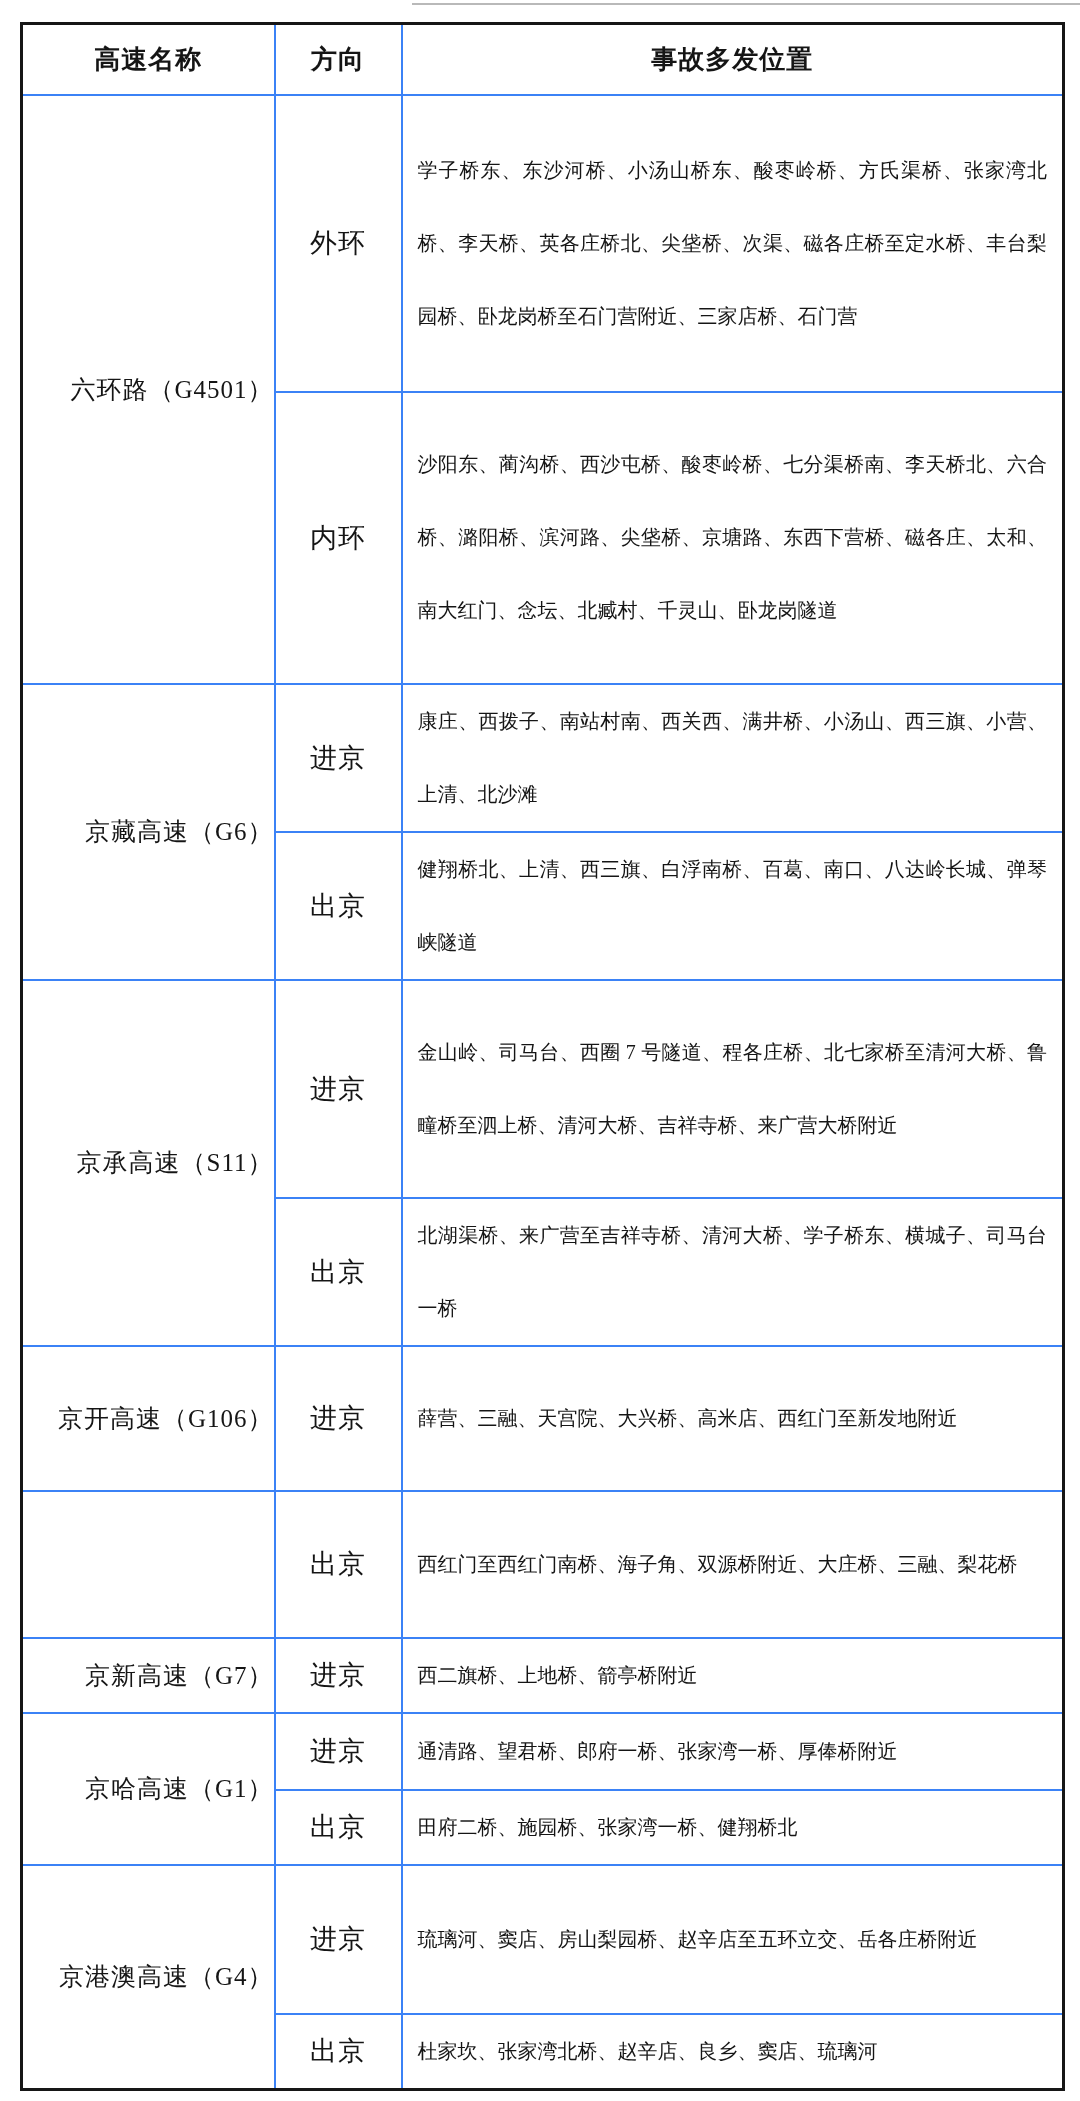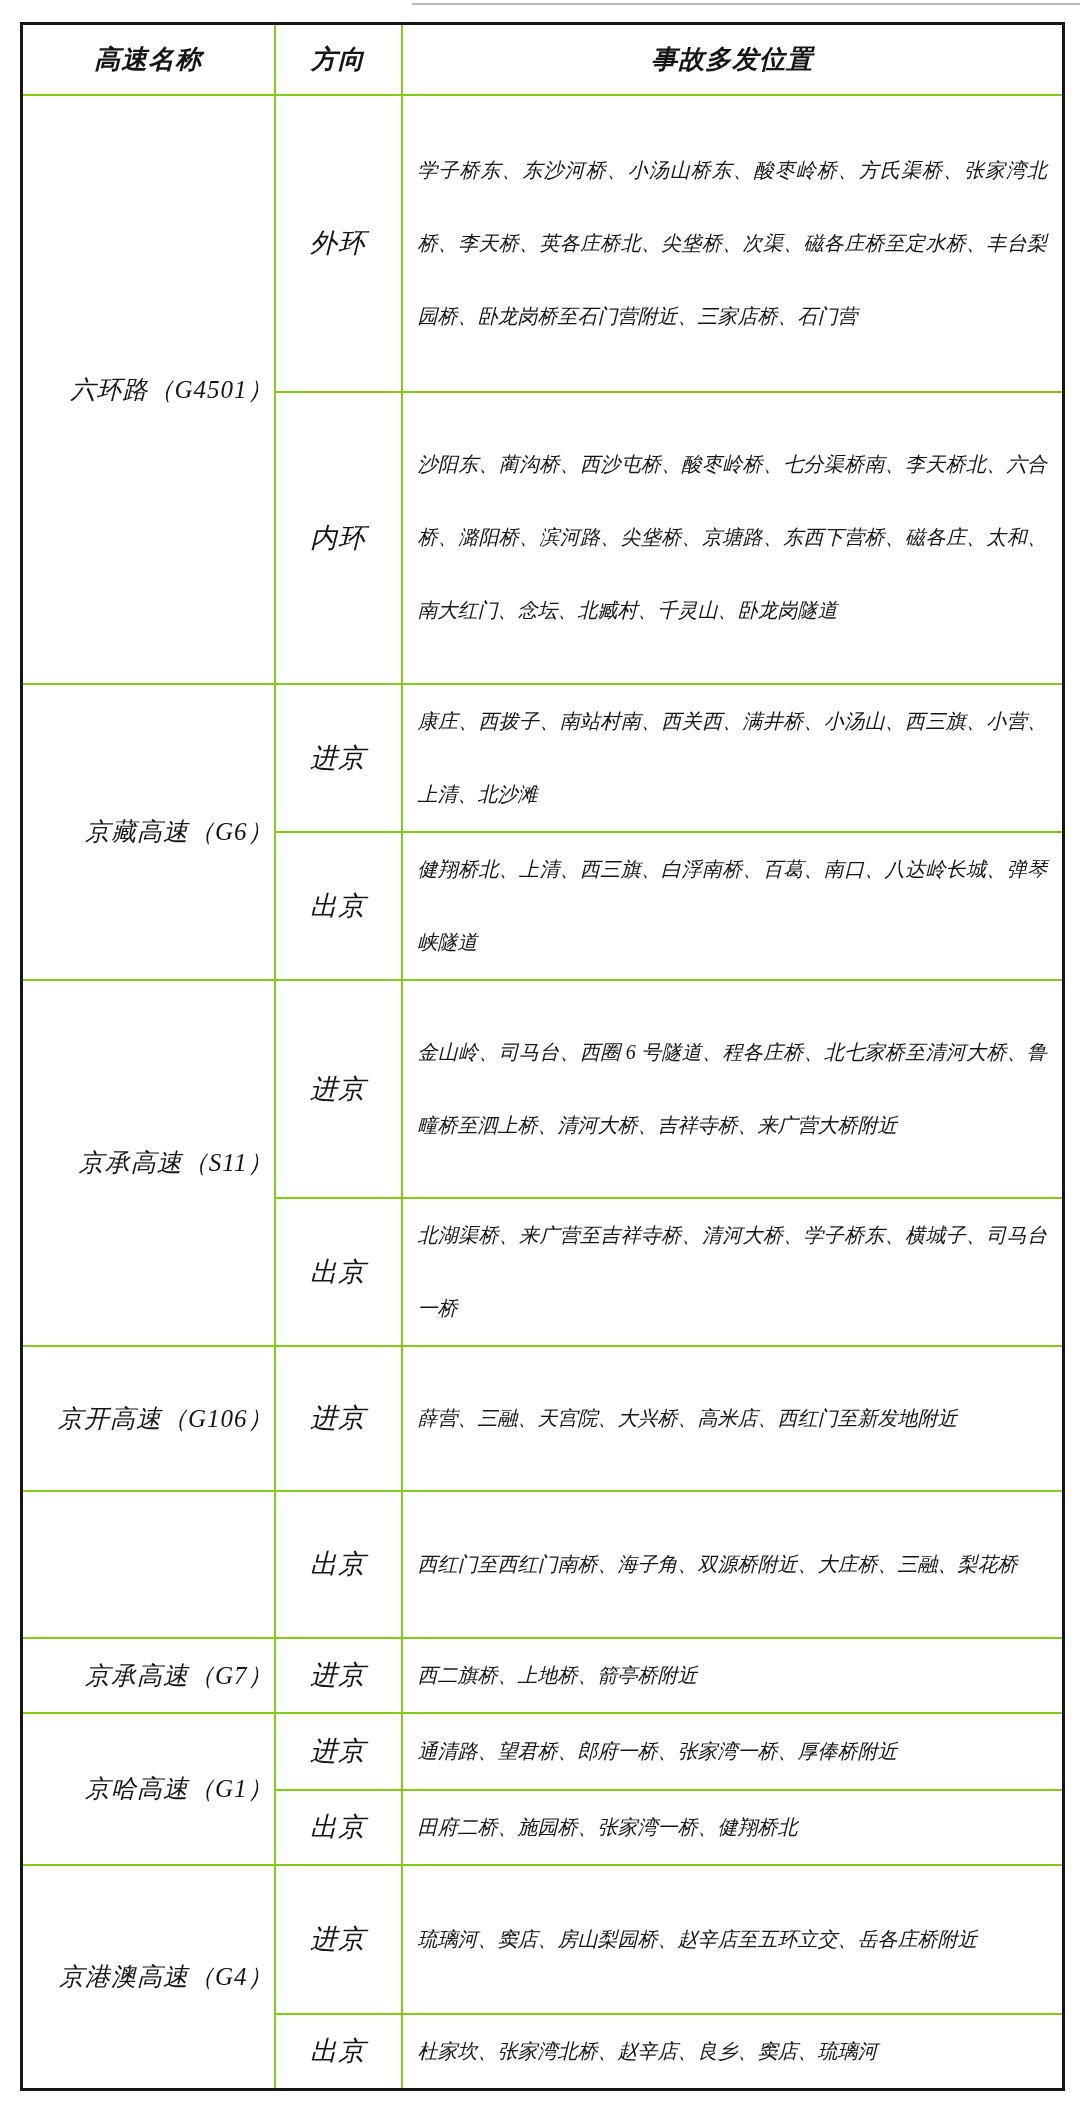--- a/index.html
+++ b/index.html
@@ -16,21 +16,21 @@
     background: #b9b9b9;
   }
   table.accident-table {
     position: absolute;
     left: 20px; top: 22px;
     width: 1042px;
     border-collapse: collapse;
     table-layout: fixed;
     border: 3px solid #161616;
   }
-  th, td { border: 2px solid #84cc16; background: #ffffff; font-style: italic; }
+  th, td { border: 2px solid #3b82f6; background: #ffffff; }
   col.col-name { width: 253px; }
   col.col-dir  { width: 127px; }
   col.col-loc  { width: 662px; }
   thead th {
     height: 71px;
     font-size: 26px;
     font-weight: bold;
     text-align: center;
     vertical-align: middle;
     letter-spacing: 1px;
@@ -90,38 +90,38 @@
         <td class="dir-cell">进京</td>
         <td class="loc-cell">康庄、西拨子、南站村南、西关西、满井桥、小汤山、西三旗、小营、上清、北沙滩</td>
       </tr>
       <tr style="height: 147px;">
         <td class="dir-cell">出京</td>
         <td class="loc-cell">健翔桥北、上清、西三旗、白浮南桥、百葛、南口、八达岭长城、弹琴峡隧道</td>
       </tr>
       <tr style="height: 218px;">
         <td class="name-cell" rowspan="2">京承高速（S11）</td>
         <td class="dir-cell">进京</td>
-        <td class="loc-cell">金山岭、司马台、西圈 6 号隧道、程各庄桥、北七家桥至清河大桥、鲁疃桥至泗上桥、清河大桥、吉祥寺桥、来广营大桥附近</td>
+        <td class="loc-cell">金山岭、司马台、西圈 7 号隧道、程各庄桥、北七家桥至清河大桥、鲁疃桥至泗上桥、清河大桥、吉祥寺桥、来广营大桥附近</td>
       </tr>
       <tr style="height: 147px;">
         <td class="dir-cell">出京</td>
         <td class="loc-cell">北湖渠桥、来广营至吉祥寺桥、清河大桥、学子桥东、横城子、司马台一桥</td>
       </tr>
       <tr style="height: 145px;">
         <td class="name-cell" rowspan="1">京开高速（G106）</td>
         <td class="dir-cell">进京</td>
         <td class="loc-cell">薛营、三融、天宫院、大兴桥、高米店、西红门至新发地附近</td>
       </tr>
       <tr style="height: 147px;">
         <td class="name-cell" rowspan="1"></td>
         <td class="dir-cell">出京</td>
         <td class="loc-cell">西红门至西红门南桥、海子角、双源桥附近、大庄桥、三融、梨花桥</td>
       </tr>
       <tr style="height: 73px;">
-        <td class="name-cell" rowspan="1">京承高速（G7）</td>
+        <td class="name-cell" rowspan="1">京新高速（G7）</td>
         <td class="dir-cell">进京</td>
         <td class="loc-cell">西二旗桥、上地桥、箭亭桥附近</td>
       </tr>
       <tr style="height: 77px;">
         <td class="name-cell" rowspan="2">京哈高速（G1）</td>
         <td class="dir-cell">进京</td>
         <td class="loc-cell">通清路、望君桥、郎府一桥、张家湾一桥、厚俸桥附近</td>
       </tr>
       <tr style="height: 70px;">
         <td class="dir-cell">出京</td>

